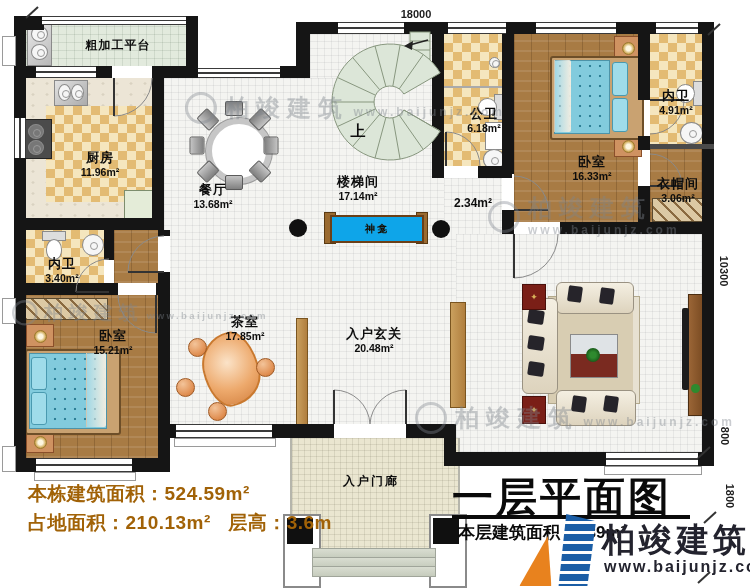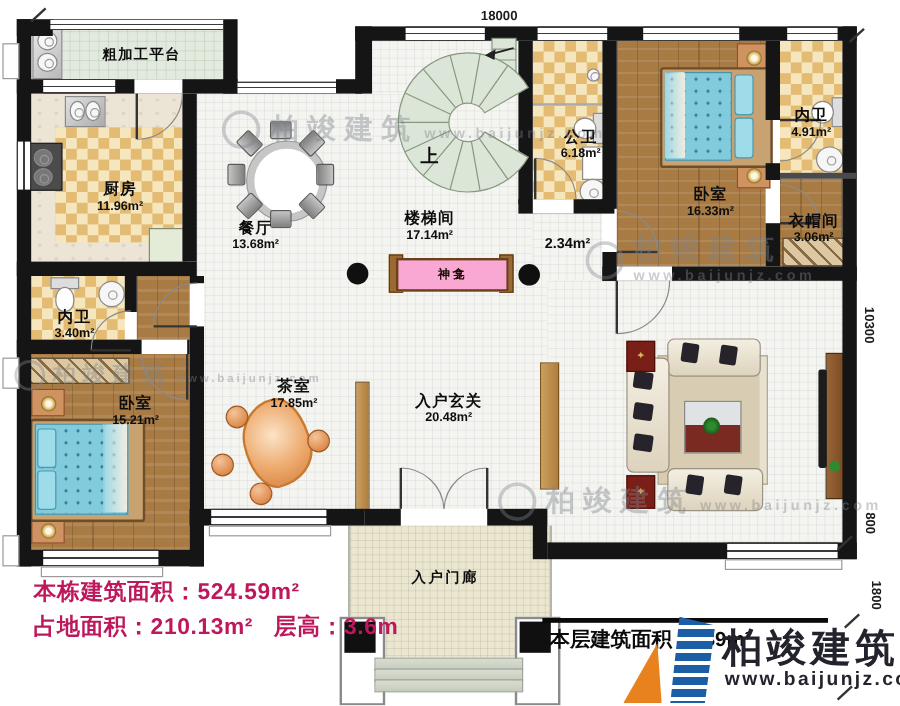--- a/index.html
+++ b/index.html
@@ -57,21 +57,21 @@
   .redtable{position:absolute;background:#7a1f17;border:1px solid #4a0f0a;}
   .redtable::after{content:"✦";position:absolute;left:50%;top:50%;transform:translate(-50%,-52%);color:#d8b25a;font-size:9px;}
   .wm{position:absolute;display:flex;align-items:center;gap:8px;opacity:.55;pointer-events:none;}
   .wm-ico{width:26px;height:26px;border:3px solid rgba(128,134,142,.7);border-radius:50%;flex:none;}
   .wm-name{font-size:24px;font-weight:800;color:rgba(125,132,140,.75);letter-spacing:7px;white-space:nowrap;line-height:1;}
   .wm-url{font-size:12px;font-weight:700;color:rgba(125,132,140,.75);letter-spacing:3px;white-space:nowrap;line-height:1.4;}
   .step{position:absolute;background:linear-gradient(#d9ddd1,#c6ccbd);border:1px solid #a0a59a;}
   .colsq{position:absolute;background:#101010;}
   .colbase{position:absolute;background:#fff;border:2px solid #8a8a8a;}
   .dot{position:absolute;border-radius:50%;background:#101010;}
-  .stats{position:absolute;left:28px;top:480px;font-weight:700;color:#be185d;font-size:19px;letter-spacing:.5px;line-height:1.5;}
+  .stats{position:absolute;left:28px;top:480px;font-weight:700;color:#a16207;font-size:19px;letter-spacing:.5px;line-height:1.5;}
   .title-main{position:absolute;left:452px;top:470px;font-size:41px;font-weight:800;color:#0a0a0a;letter-spacing:3px;}
   .title-scale{position:absolute;left:625px;top:474px;font-size:36px;font-weight:600;color:#0a0a0a;}
   .title-rule{position:absolute;left:452px;top:515px;width:238px;height:4px;background:#0a0a0a;}
   .title-area{position:absolute;left:458px;top:521px;font-size:17px;font-weight:700;color:#0a0a0a;}
   .logo{position:absolute;left:518px;top:512px;width:232px;height:76px;}
   .lg-orange{position:absolute;left:4px;top:24px;width:40px;height:50px;background:#e8821e;clip-path:polygon(0 100%,58% 0,80% 100%);transform:skewX(-6deg);}
   .lg-blue{position:absolute;left:30px;top:2px;width:48px;height:72px;
         background:repeating-linear-gradient(180deg,#1b5ea6 0 7px,#ffffff 7px 10px);
         clip-path:polygon(22% 100%,38% 0,100% 10%,82% 100%);}
   .lg-name{position:absolute;left:84px;top:6px;font-size:33px;font-weight:900;color:#23232e;letter-spacing:4px;white-space:nowrap;}
@@ -150,21 +150,21 @@
   <div class="chair" style="left:251px;top:112px;transform:rotate(135deg);"></div>
   <div class="chair" style="left:225px;top:101px;transform:rotate(180deg);"></div>
   <div class="chair" style="left:199px;top:112px;transform:rotate(225deg);"></div>
   <div class="chair" style="left:188px;top:138px;transform:rotate(270deg);"></div>
   <div class="chair" style="left:199px;top:164px;transform:rotate(315deg);"></div>
   <div class="chair" style="left:225px;top:175px;"></div>
   <div class="chair" style="left:251px;top:164px;transform:rotate(45deg);"></div>
 
   <div class="abs" style="left:324px;top:212px;width:10px;height:30px;background:#9a6a30;border:1px solid #5a3a12;"></div>
   <div class="abs" style="left:416px;top:212px;width:10px;height:30px;background:#9a6a30;border:1px solid #5a3a12;"></div>
-  <div class="abs" style="left:330px;top:215px;width:90px;height:24px;background:#f9a8d4;border:2px solid #6b3f17;display:flex;align-items:center;justify-content:center;">
+  <div class="abs" style="left:330px;top:215px;width:90px;height:24px;background:#0ea5e9;border:2px solid #6b3f17;display:flex;align-items:center;justify-content:center;">
     <span style="font-size:10px;font-weight:700;color:#180e02;letter-spacing:2px;">神龛</span>
   </div>
   <div class="dot" style="left:289px;top:219px;width:18px;height:18px;"></div>
   <div class="dot" style="left:432px;top:220px;width:18px;height:18px;"></div>
 
   <div class="abs" style="left:203px;top:332px;width:52px;height:70px;background:radial-gradient(circle at 45% 40%,#fbe3c8,#eda96c 55%,#d27f3e);border-radius:58% 42% 60% 40%/45% 60% 40% 55%;border:2px solid #c9792f;transform:rotate(-12deg);"></div>
   <div class="stool" style="left:188px;top:338px;width:17px;height:17px;"></div>
   <div class="stool" style="left:256px;top:358px;width:17px;height:17px;"></div>
   <div class="stool" style="left:176px;top:378px;width:17px;height:17px;"></div>
   <div class="stool" style="left:208px;top:402px;width:17px;height:17px;"></div>
@@ -387,20 +387,21 @@
   </div>
 
   <div class="stats">
     <div>本栋建筑面积：524.59m²</div>
     <div>
       <span>占地面积：210.13m²</span>&nbsp;&nbsp;
       <span>层高：3.6m</span>
     </div>
   </div>
 
+  <div class="title-main">一层平面图</div>
   <div class="title-rule"></div>
   <div class="title-area">
     <span>本层建筑面积：</span><span>189</span><span>m²</span>
   </div>
 
   <div class="logo">
     <span class="lg-orange"></span>
     <span class="lg-blue"></span>
     <span class="lg-name">柏竣建筑</span>
     <span class="lg-url">www.baijunjz.com</span>

